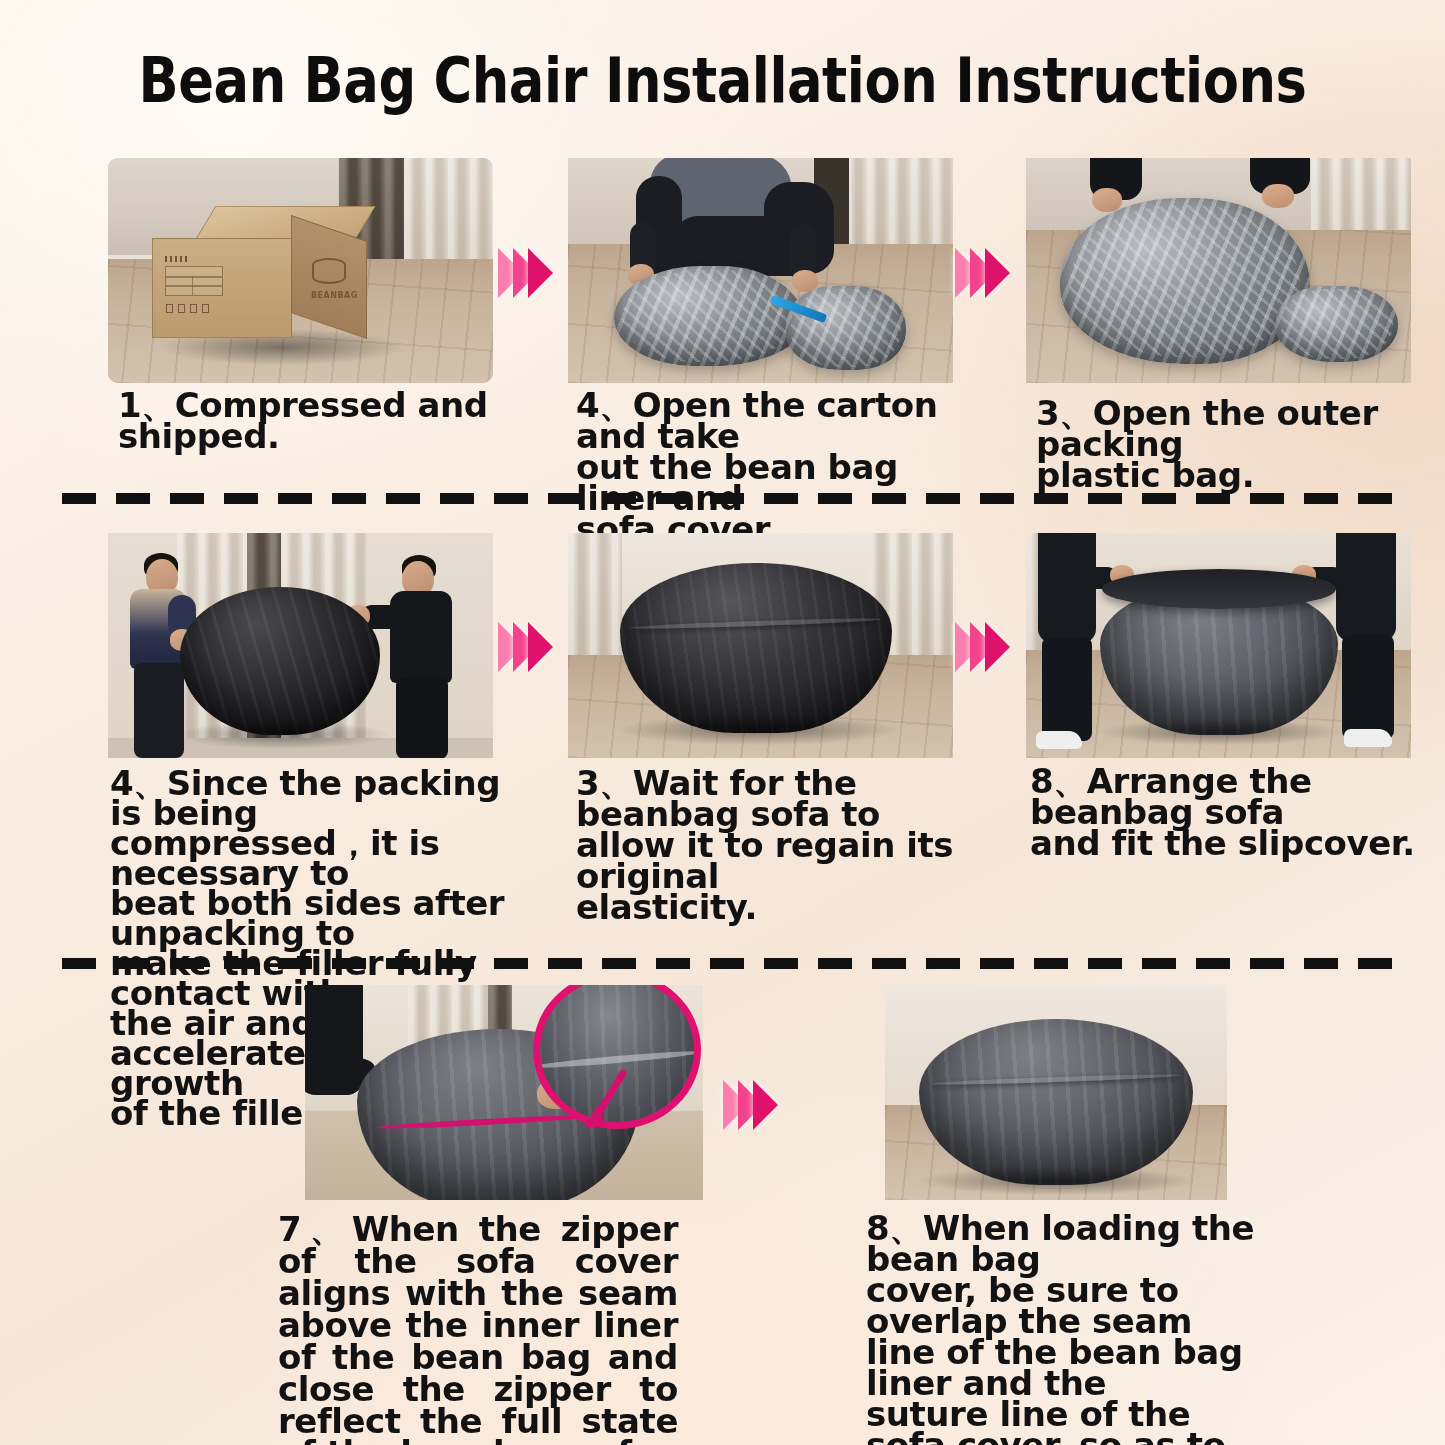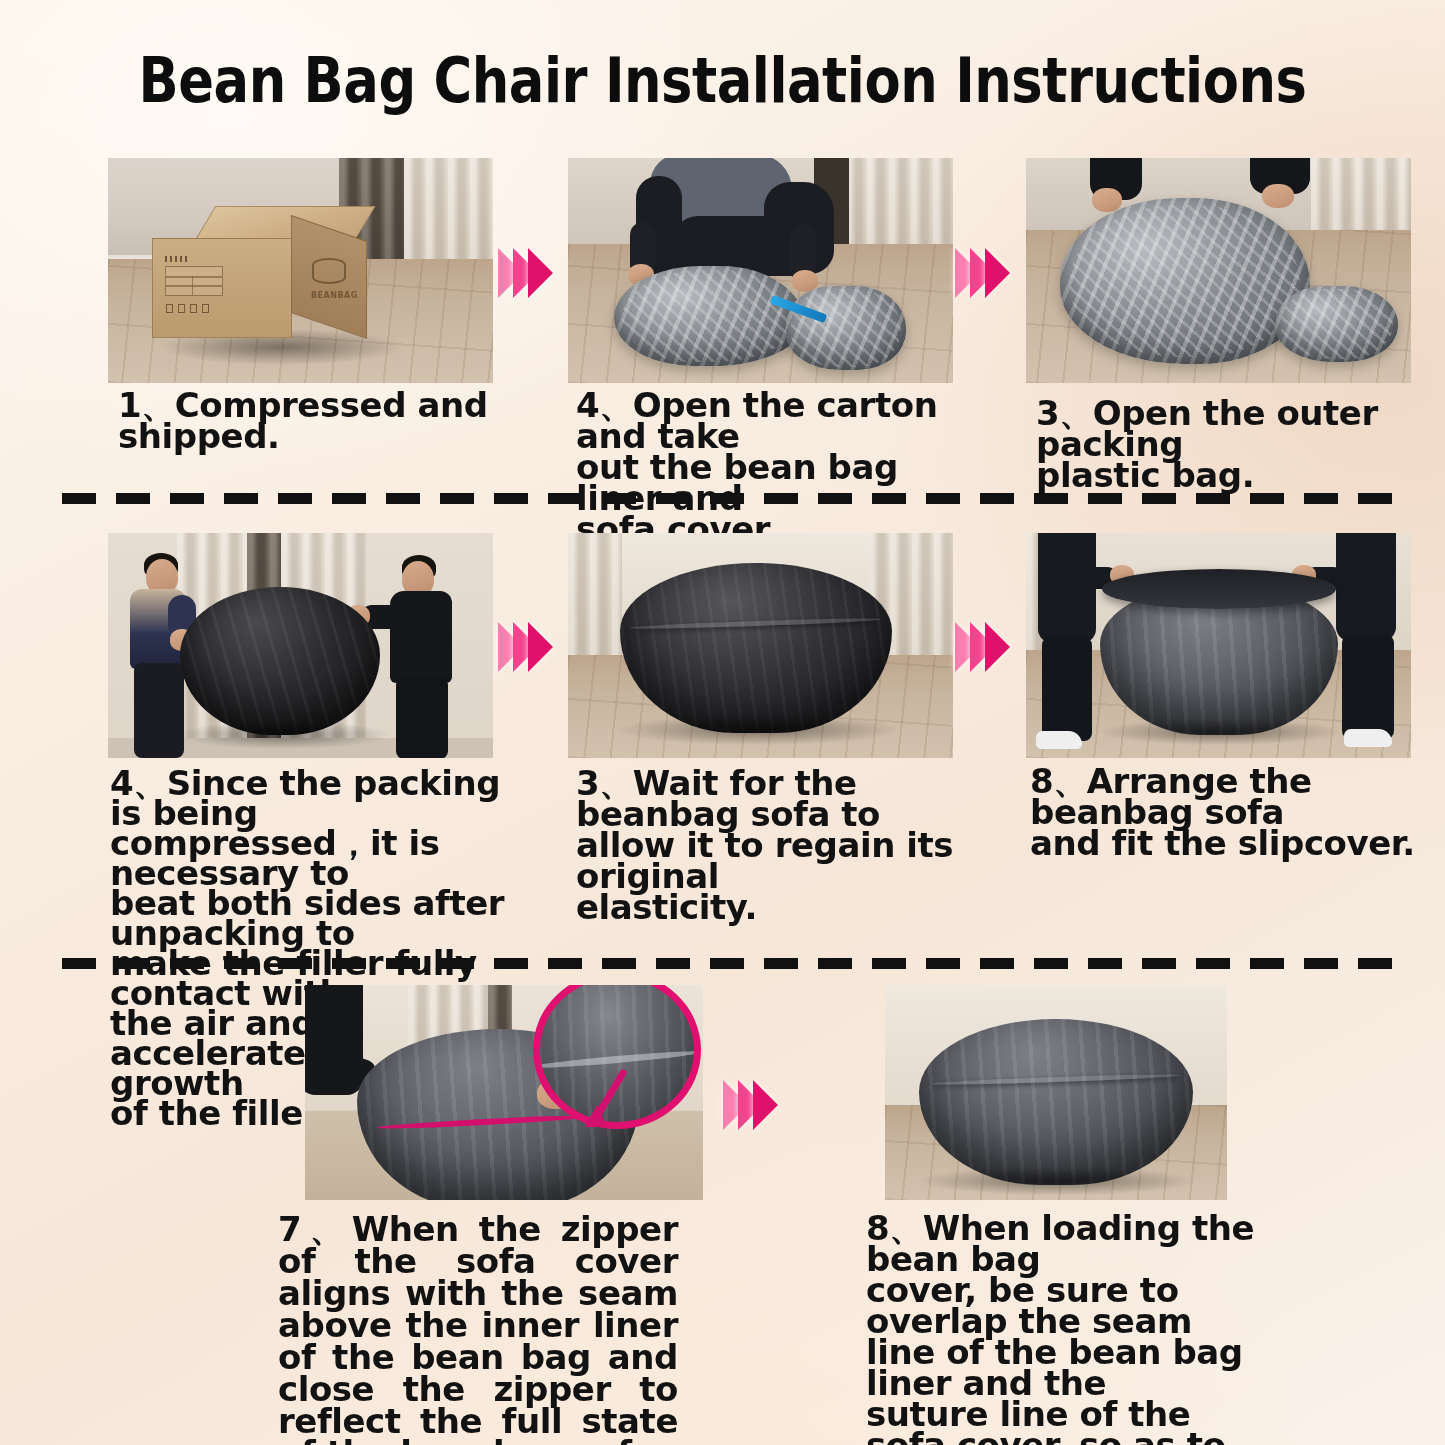--- a/index.html
+++ b/index.html
@@ -314,21 +314,21 @@
   }
 </style>
 </head>
 <body>
 
 <div id="page">
 
   <div class="title">Bean Bag Chair Installation Instructions</div>
 
   <div class="cell">
-    <div class="photo" style="left:108px; top:158px; width:385px; height:225px;">
+    <div class="photo" style="left:108px; top:158px; width:385px; height:225px;border-radius:10px;">
       <div class="scene">
         <div class="wall" style="height:46%;"></div>
         <div class="baseboard" style="top:43%; height:8px; background:#e9e2da;"></div>
         <div class="curtain dark" style="left:60%; width:17%; top:0; height:45%;"></div>
         <div class="curtain" style="left:77%; width:23%; top:0; height:47%;"></div>
         <div class="floor-wood" style="top:45%;"></div>
         <div class="shadow-ell" style="left:14%; top:76%; width:62%; height:16%;"></div>
 
         <div class="box-top" style="left:96px; top:48px; width:160px; height:38px;"></div>
         <div class="box-front" style="left:44px; top:80px; width:140px; height:100px;"></div>

